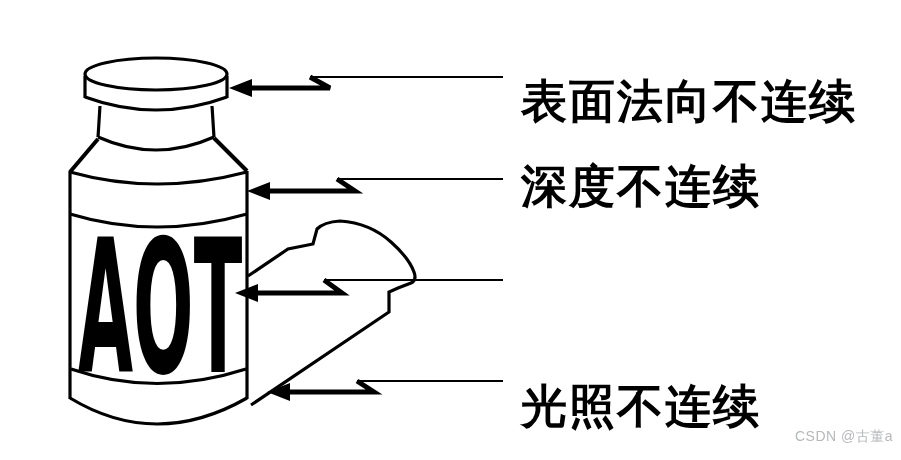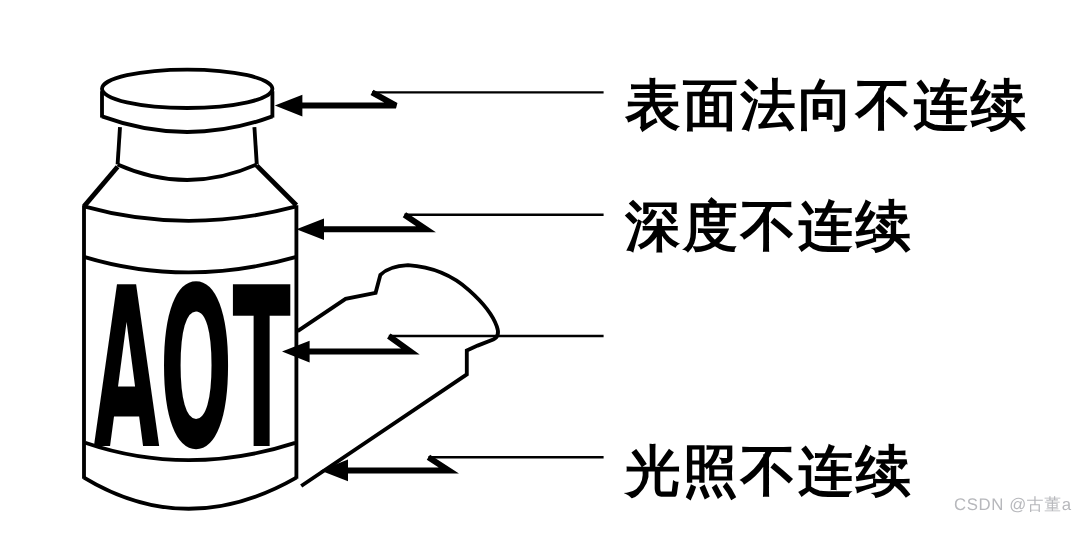--- a/index.html
+++ b/index.html
@@ -23,29 +23,30 @@
   .anno-label {
     position: absolute;
     left: 521px;
     color: #000000;
     font-family: "Liberation Sans", sans-serif;
     font-size: 46px;
     font-weight: 700;
     letter-spacing: 2px;
     line-height: 1.05;
     white-space: nowrap;
+    margin-top: 14px;
   }
   .anno-label-1 { top: 63px; }
-  .anno-label-2 { top: 164px; }
+  .anno-label-2 { top: 148px; }
   .anno-label-3 { top: 267px; }
   .anno-label-4 { top: 368px; }
   .watermark {
     position: absolute;
     right: 8px;
-    top: 412px;
+    top: 428px;
     color: #b7b8bc;
     font-family: "Liberation Sans", sans-serif;
     font-size: 14px;
     letter-spacing: 0.5px;
     white-space: nowrap;
   }
   .ink-line  { stroke: #000000; fill: none; }
   .ink-fill  { fill: #000000; stroke: none; }
 </style>
 </head>

